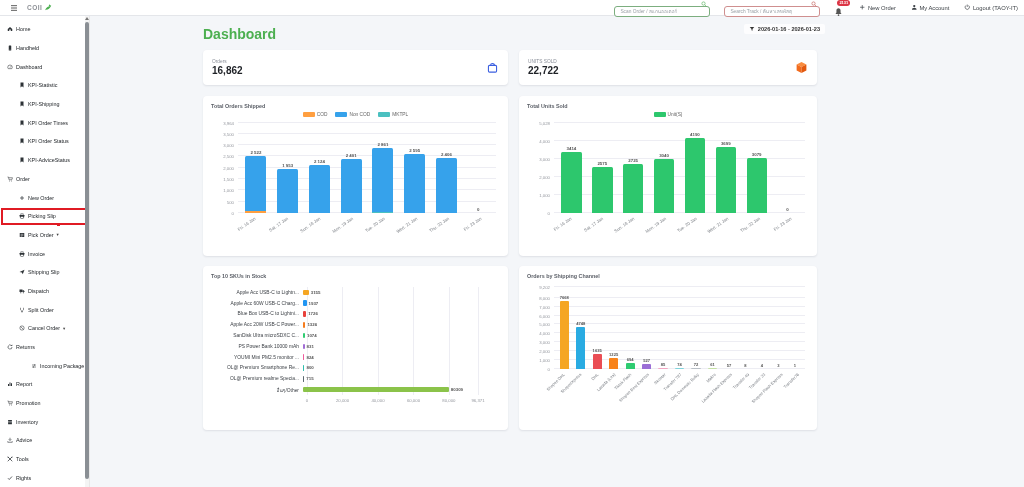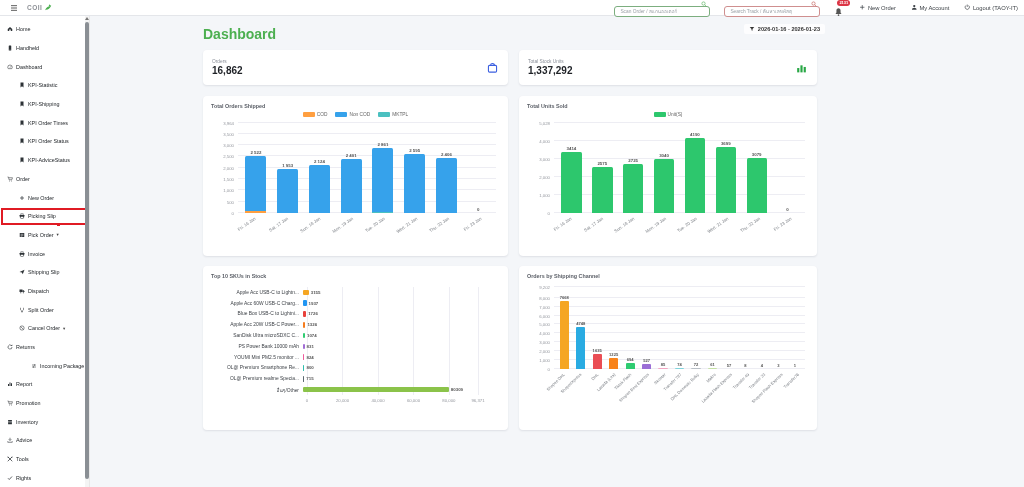--- a/index.html
+++ b/index.html
@@ -441,28 +441,28 @@
           </div>
           <span class="icon kpi-icon" style="color:#3b5fe0">
             <svg viewBox="0 0 24 24">
               <rect x="4.5" y="8" width="15" height="12.5" rx="2" stroke="currentColor" stroke-width="2" fill="none"></rect>
               <path d="M8.5 8a3.5 3.5 0 0 1 7 0" stroke="currentColor" stroke-width="2" fill="none"></path>
             </svg>
           </span>
         </div>
         <div class="kpi-card">
           <div class="kpi-text">
-            <div class="kpi-label">Total Stock Units</div>
-            <div class="kpi-value">1,337,292</div>
-          </div>
-          <span class="icon kpi-icon" style="color:#28a745">
+            <div class="kpi-label">UNITS SOLD</div>
+            <div class="kpi-value">22,722</div>
+          </div>
+          <span class="icon kpi-icon" style="color:#f26b1d">
             <svg viewBox="0 0 24 24">
-              <rect x="4" y="13" width="4" height="8" fill="currentColor"></rect>
-              <rect x="10" y="8" width="4" height="13" fill="currentColor"></rect>
-              <rect x="16" y="11" width="4" height="10" fill="currentColor"></rect>
+              <path d="M12 2l9 4.5-9 4.5-9-4.5z" fill="#f98c3e"></path>
+              <path d="M3 6.5l9 4.5v11l-9-4.5z" fill="#f26b1d"></path>
+              <path d="M21 6.5l-9 4.5v11l9-4.5z" fill="#e2590f"></path>
             </svg>
           </span>
         </div>
       </div>
     <div class="charts-grid">
         <div class="chart-card row1">
           <div class="chart-title">Total Orders Shipped</div>
           <div class="legend">
             <span class="lg-item">
               <span class="lg-swatch" style="background:#ff9f40"></span>

